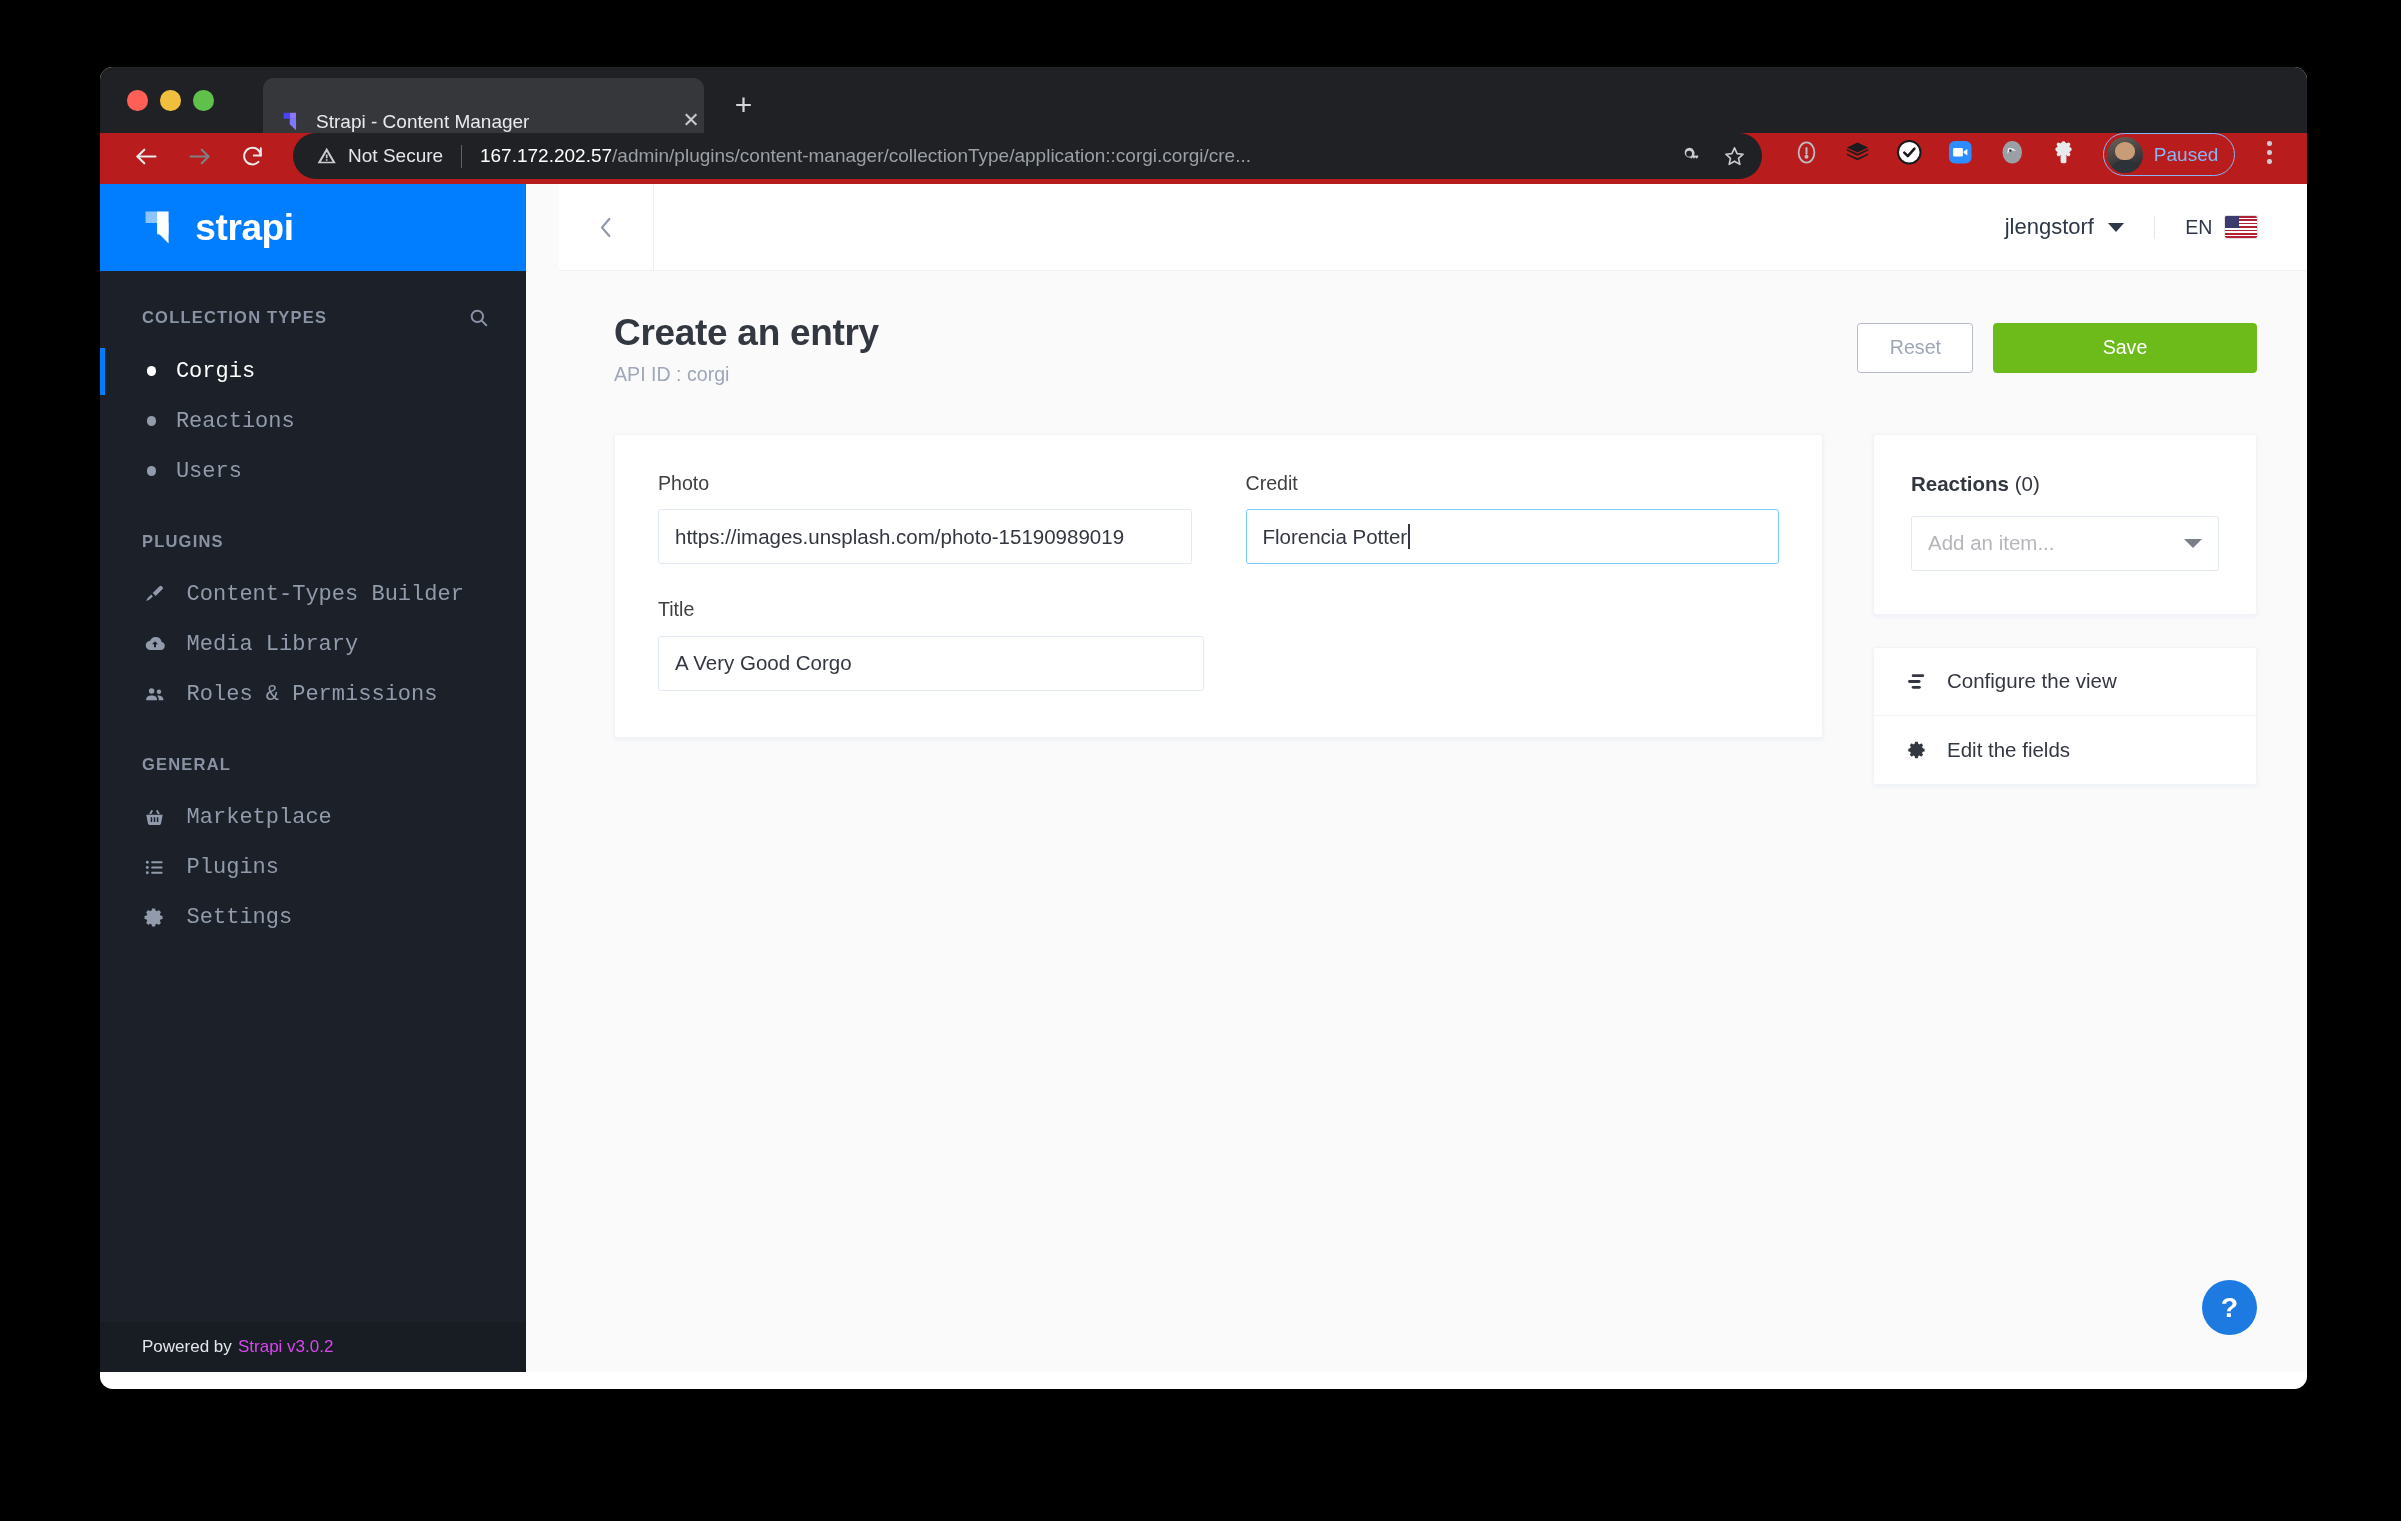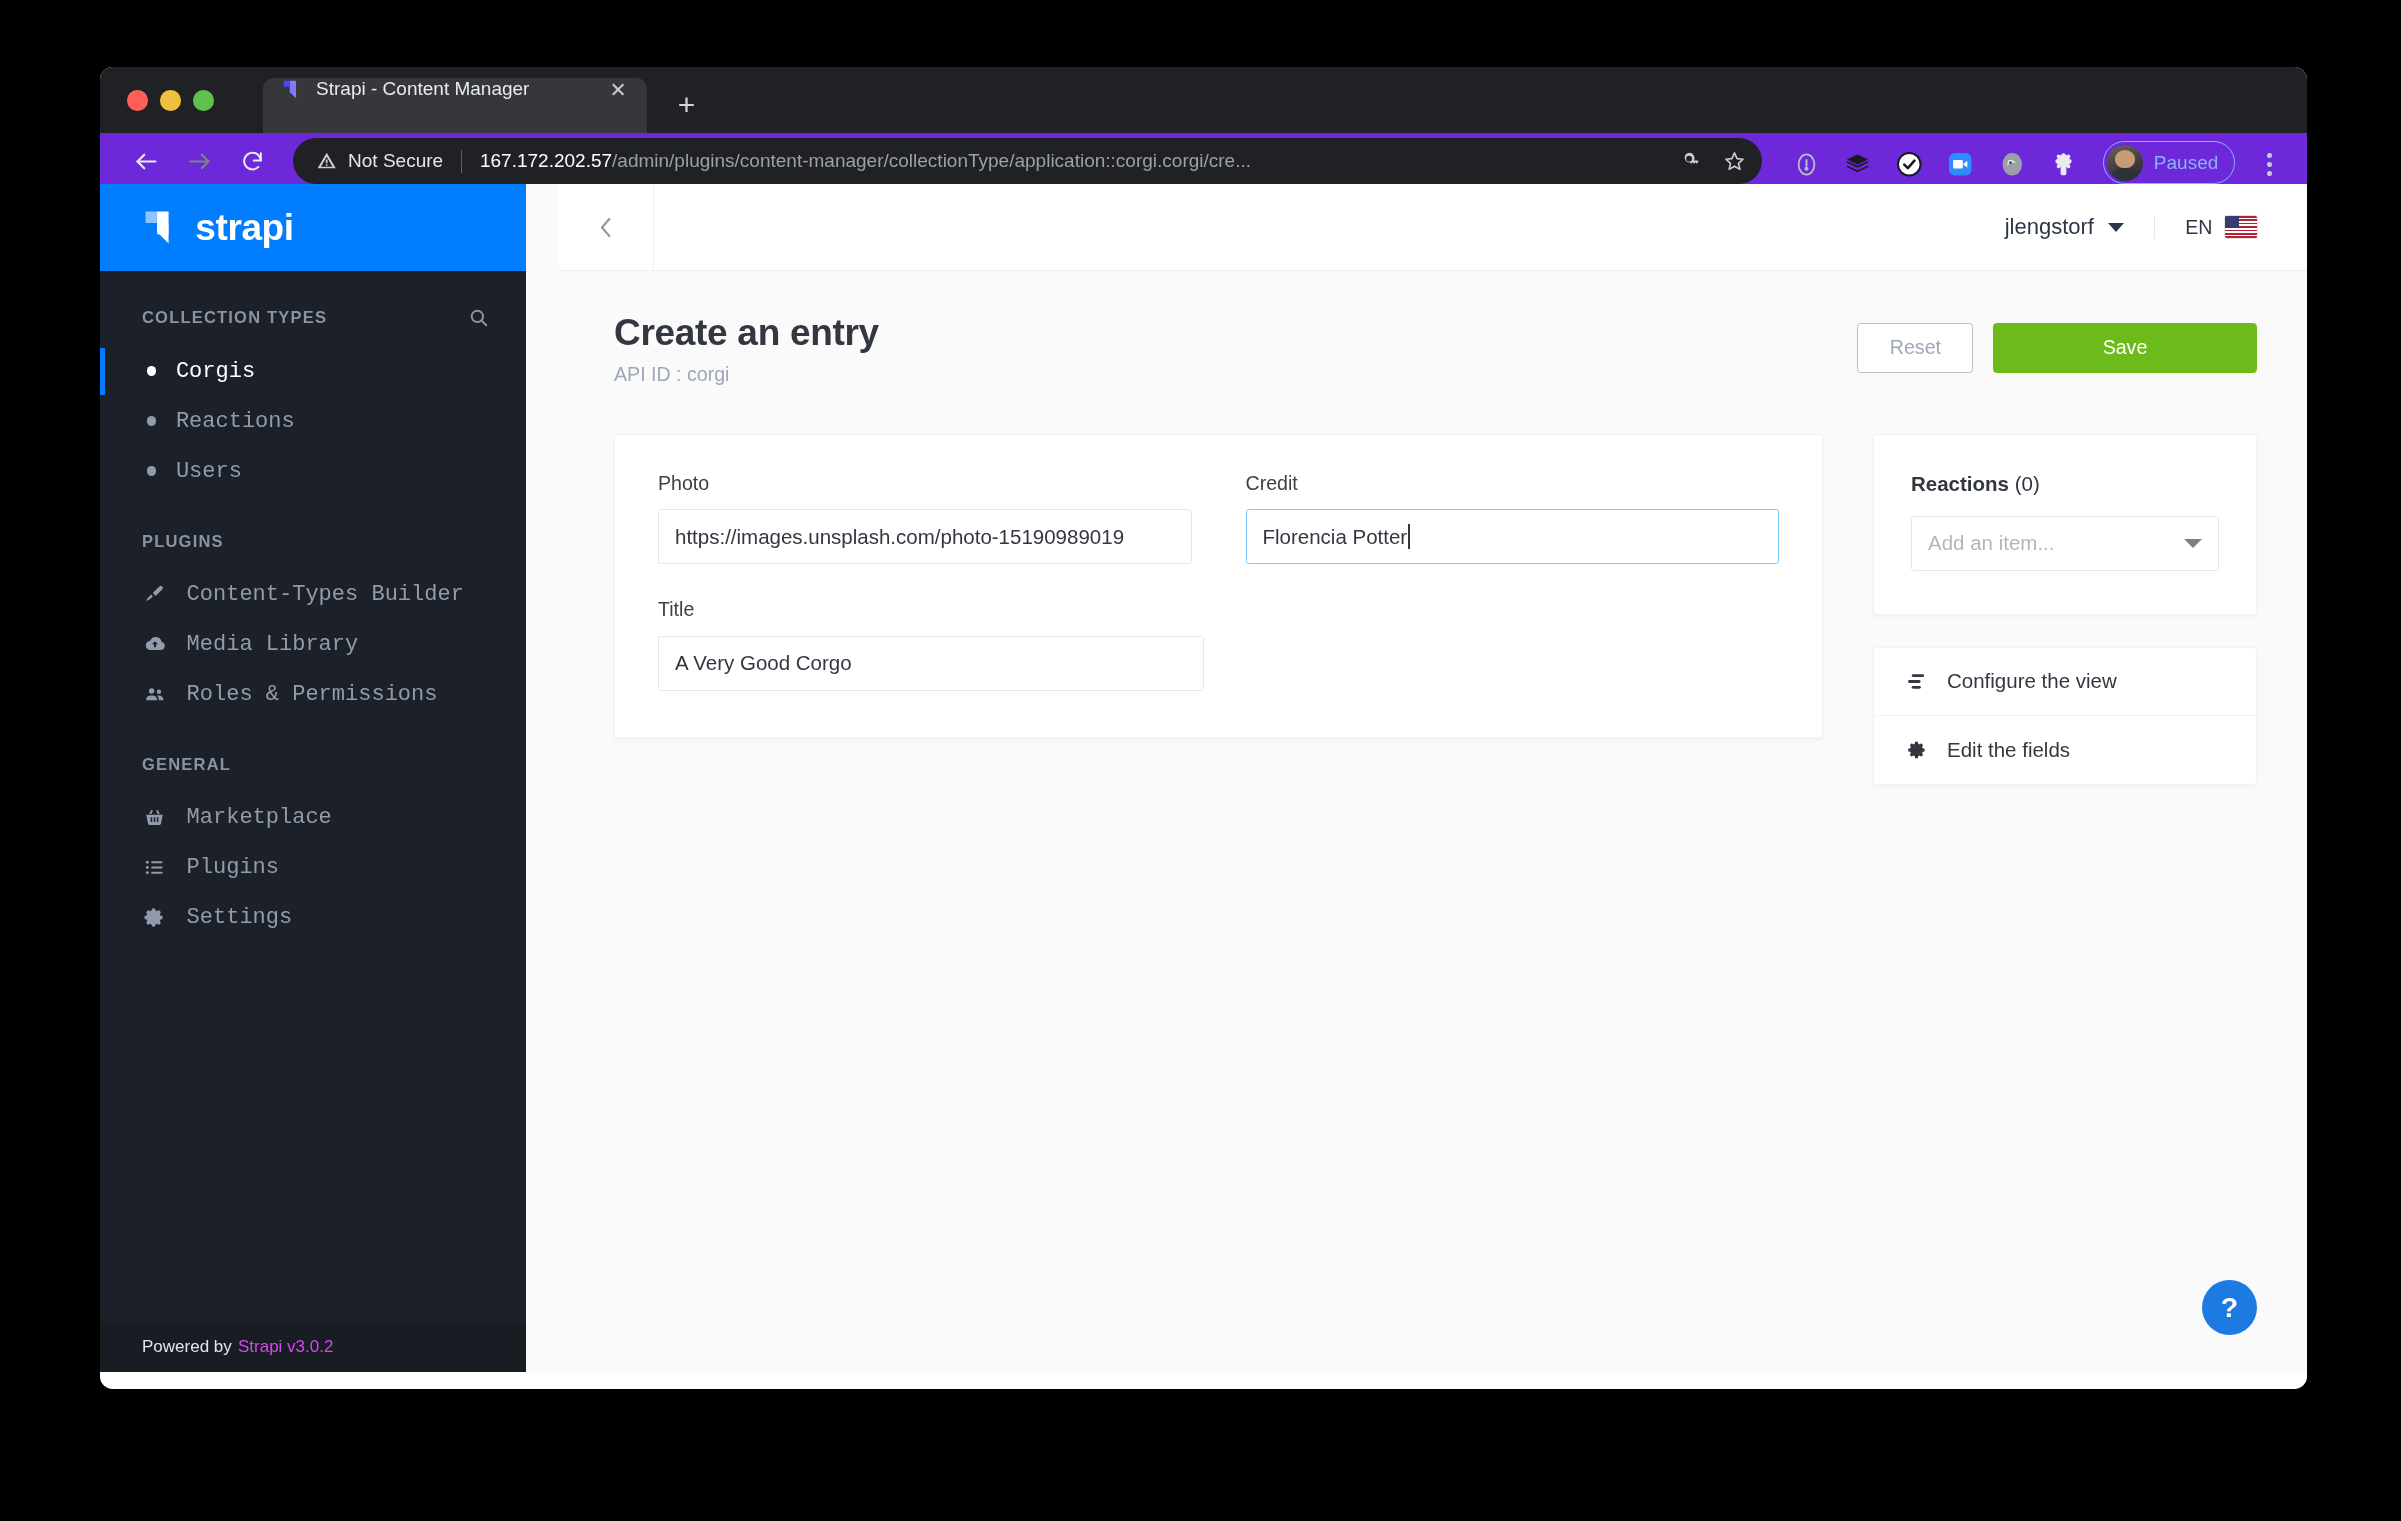--- a/index.html
+++ b/index.html
@@ -36,25 +36,25 @@
     display: flex; gap: 12.5px;
     align-items: center;
   }
   .light { width: 20.5px; height: 20.5px; border-radius: 50%; }
   .light.red { background: #ff5f57; }
   .light.yellow { background: #f0bf3e; }
   .light.green { background: #5fc14c; }
 
   .tab {
     margin-left: 143px;
-    width: 384px; height: 55px;
+    width: 441px; height: 55px;
     background: #35373a;
     border-radius: 10.7px 10.7px 0 0;
-    display: flex; align-items: flex-start;
-    padding: 0 16px 0 18px;
+    display: flex; align-items: flex-end;
+    padding: 0 0 0 18px;
     gap: 12.5px;
     position: relative;
   }
   .tab-favicon {
     width: 23px; height: 23px;
     flex: 0 0 23px;
     position: relative;
   }
   .tab-title {
     flex: 1;
@@ -74,23 +74,23 @@
     margin-left: 23px; margin-bottom: 10.7px;
     width: 34px; height: 34px;
     display: flex; align-items: center; justify-content: center;
     color: #d3d5d8;
     font-size: 30px; line-height: 1; font-weight: 300;
   }
 
   
   .toolbar {
     height: 51px;
-    background: #6d28d9;
-    display: flex;
-    align-items: flex-end;
+    background: #b91c1c;
+    display: flex;
+    align-items: flex-start;
     padding: 0 19.6px 0 23px;
     gap: 7.1px;
   }
   .nav-btn {
     width: 46px; height: 46px;
     display: flex; align-items: center; justify-content: center;
     border-radius: 50%;
     color: #e8eaed;
   }
   .nav-btn.disabled { color: #7d8084; }

